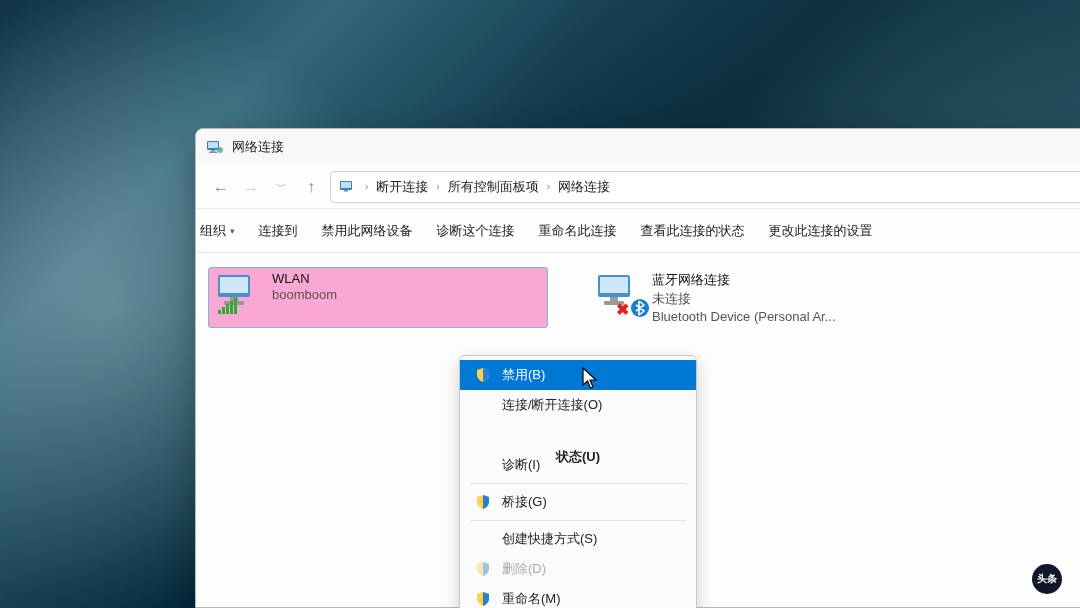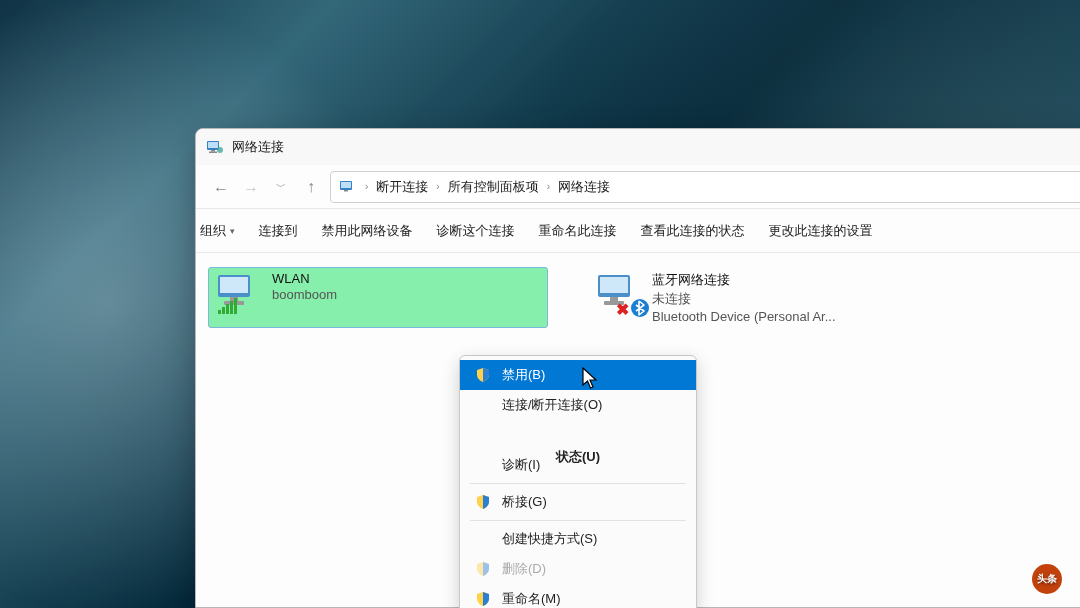--- a/index.html
+++ b/index.html
@@ -82,21 +82,21 @@
       padding: 14px 12px;
       display: flex;
       gap: 40px;
     }
     .conn-item {
       display: flex; gap: 10px; align-items: flex-start;
       width: 340px;
       padding: 4px;
       border-radius: 3px;
     }
-    .conn-item.selected { background: #86efac; border: 1px solid #7ab8dd; padding: 3px; }
+    .conn-item.selected { background: #f9a8d4; border: 1px solid #7ab8dd; padding: 3px; }
     .conn-icon-wrap { position: relative; width: 50px; height: 48px; flex-shrink: 0; }
     .conn-text { display: flex; flex-direction: column; gap: 1px; min-width: 0; }
     .conn-name { font-size: 13px; color: #111; }
     .conn-status { font-size: 13px; color: #555; }
     .conn-device { font-size: 13px; color: #555; white-space: nowrap; overflow: hidden; text-overflow: ellipsis; }
     .signal-overlay { position: absolute; left: 6px; bottom: 0; }
     .x-overlay { position: absolute; left: 24px; bottom: 0; color: #d22; font-weight: bold; font-size: 16px; }
     .bt-overlay { position: absolute; left: 38px; bottom: -2px; }
     .context-menu {
       position: absolute;
@@ -129,21 +129,21 @@
     }
     .watermark {
       position: absolute; right: 18px; bottom: 14px;
       display: flex; align-items: center; gap: 8px;
       color: #fff; font-size: 22px; font-weight: 500;
       text-shadow: 0 1px 3px rgba(0,0,0,0.6);
       z-index: 50;
     }
     .wm-badge {
       width: 30px; height: 30px; border-radius: 50%;
-      background: #c2410c; display: flex; align-items: center; justify-content: center;
+      background: #0f172a; display: flex; align-items: center; justify-content: center;
       color: #fff; font-size: 14px; font-weight: bold;
     }
   </style>
 </head>
 <body>
 
 <div class="wallpaper"></div>
 
 <div class="window">
   <div class="titlebar">

